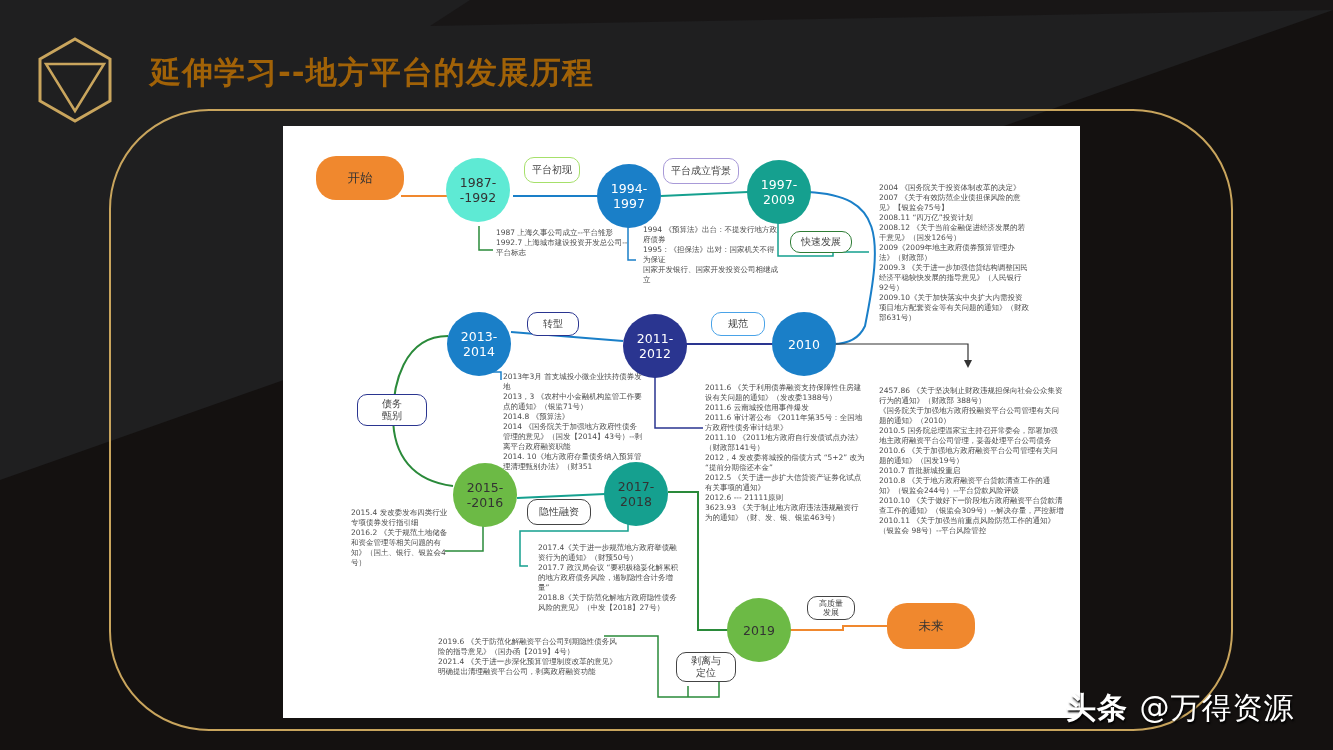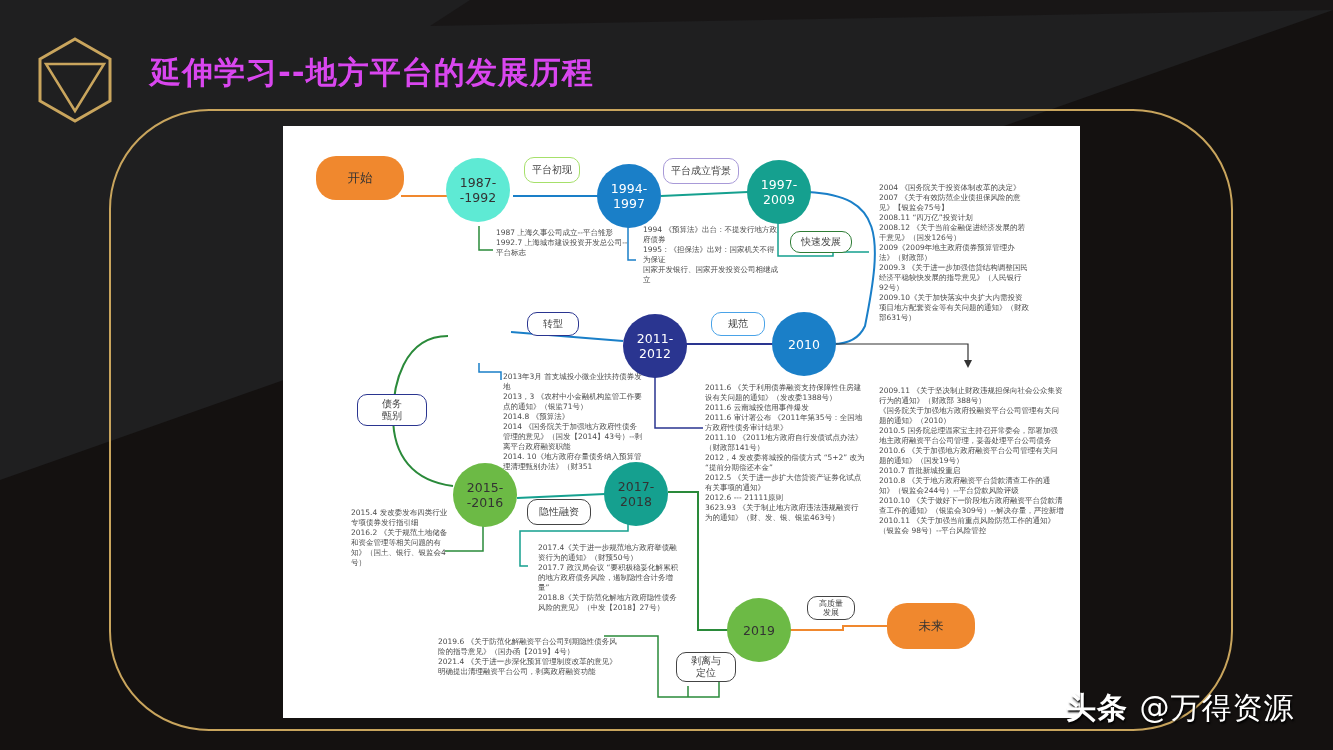--- a/index.html
+++ b/index.html
@@ -16,21 +16,21 @@
   }
   .bg-band {
     position: absolute; left: 0; top: 0; width: 1333px; height: 26px;
     background: #141110;
     clip-path: polygon(470px 0, 1333px 0, 1333px 10px, 430px 26px);
     opacity: .6;
   }
   .logo { position: absolute; left: 36px; top: 36px; width: 78px; height: 88px; }
   .title {
     position: absolute; left: 150px; top: 52px;
-    font-size: 31px; color: #d946ef; letter-spacing: 1px;
+    font-size: 31px; color: #a16207; letter-spacing: 1px;
     font-weight: bold;
   }
   .frame {
     position: absolute; left: 109px; top: 109px; width: 1124px; height: 622px;
     border: 2px solid #c9a55d; border-radius: 100px;
   }
   .panel {
     position: absolute; left: 283px; top: 126px; width: 797px; height: 592px;
     background: #ffffff; overflow: hidden;
   }
@@ -123,20 +123,22 @@
 
   <div class="node dark" style="left:163px;top:32px;width:64px;height:64px;background:#5eead4;">1987-
 -1992</div>
   <div class="node" style="left:314px;top:38px;width:64px;height:64px;background:#1a7fc8;">1994-
 1997</div>
   <div class="node" style="left:464px;top:34px;width:64px;height:64px;background:#15a08f;">1997-
 2009</div>
   <div class="node" style="left:489px;top:186px;width:64px;height:64px;background:#1a7fc8;">2010</div>
   <div class="node" style="left:340px;top:188px;width:64px;height:64px;background:#2a3590;text-align:center;">2011-
 2012</div>
+  <div class="node" style="left:164px;top:186px;width:64px;height:64px;background:#1a7fc8;">2013-
+2014</div>
   <div class="node dark" style="left:170px;top:337px;width:64px;height:64px;background:#6cba45;">2015-
 -2016</div>
   <div class="node dark" style="left:321px;top:336px;width:64px;height:64px;background:#15a08f;">2017-
 2018</div>
   <div class="node dark" style="left:444px;top:472px;width:64px;height:64px;background:#6cba45;">2019</div>
 
   <div class="tag" style="left:241px;top:31px;width:56px;height:26px;border:1.5px solid #a6e06a;">平台初现</div>
   <div class="tag" style="left:380px;top:32px;width:76px;height:26px;border:1.5px solid #a89ad8;">平台成立背景</div>
   <div class="tag" style="left:507px;top:105px;width:62px;height:22px;border:1.5px solid #2f7d36;">快速发展</div>
   <div class="tag" style="left:428px;top:186px;width:54px;height:24px;border:1.5px solid #4aa3e8;">规范</div>
@@ -161,21 +163,21 @@
   <div class="note" style="left:596px;top:57px;width:150px;">
     <div>2004 《国务院关于投资体制改革的决定》</div>
     <div>2007 《关于有效防范企业债担保风险的意见》【银监会75号】</div>
     <div>2008.11 “四万亿”投资计划</div>
     <div>2008.12 《关于当前金融促进经济发展的若干意见》（国发126号）</div>
     <div>2009《2009年地主政府债券预算管理办法》（财政部）</div>
     <div>2009.3 《关于进一步加强信贷结构调整国民经济平稳较快发展的指导意见》（人民银行92号）</div>
     <div>2009.10《关于加快落实中央扩大内需投资项目地方配套资金等有关问题的通知》（财政部631号）</div>
   </div>
   <div class="note" style="left:596px;top:260px;width:185px;">
-    <div>2009.11 《关于坚决制止财政违规担保向社会公众集资行为的通知》（财政部 388号）</div>
+    <div>2457.86 《关于坚决制止财政违规担保向社会公众集资行为的通知》（财政部 388号）</div>
     <div>《国务院关于加强地方政府投融资平台公司管理有关问题的通知》（2010）</div>
     <div>2010.5 国务院总理温家宝主持召开常委会，部署加强地主政府融资平台公司管理，妥善处理平台公司债务</div>
     <div>2010.6 《关于加强地方政府融资平台公司管理有关问题的通知》（国发19号）</div>
     <div>2010.7  首批新城投重启</div>
     <div>2010.8 《关于地方政府融资平台贷款清查工作的通知》（银监会244号）--平台贷款风险评级</div>
     <div>2010.10 《关于做好下一阶段地方政府融资平台贷款清查工作的通知》（银监会309号）--解决存量，严控新增</div>
     <div>2010.11 《关于加强当前重点风险防范工作的通知》（银监会 98号）--平台风险管控</div>
   </div>
   <div class="note" style="left:422px;top:257px;width:160px;">
     <div>2011.6 《关于利用债券融资支持保障性住房建设有关问题的通知》（发改委1388号）</div>

